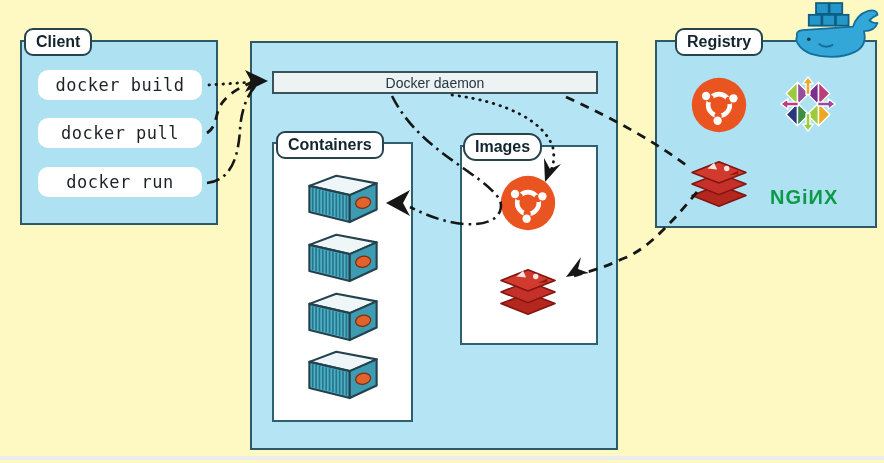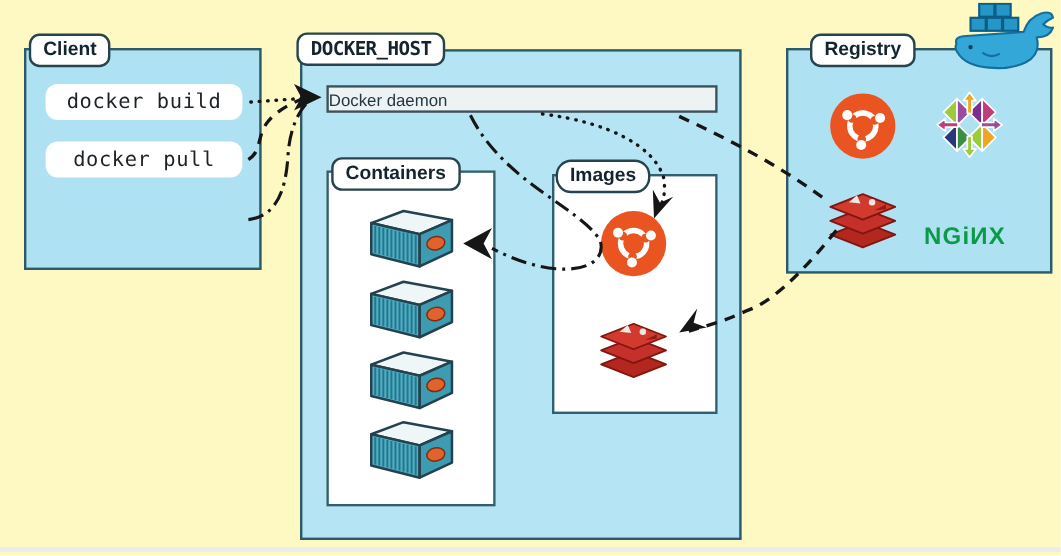--- a/index.html
+++ b/index.html
@@ -8,21 +8,21 @@
   .bigbox{position:absolute;border:2px solid #2e5a68;background:#aee1f2;box-sizing:border-box;}
   .whitebox{position:absolute;border:2px solid #2e6070;background:#ffffff;box-sizing:border-box;}
   .chip{position:absolute;background:#ffffff;border:2px solid #27444e;border-radius:9px;
         padding:2px 10px;font-size:16px;font-weight:bold;color:#13242e;line-height:20px;z-index:6;
         white-space:nowrap;}
   .chip.mono{font-family:"DejaVu Sans Mono","Liberation Mono",monospace;font-size:16px;letter-spacing:-0.5px;}
   .pill{position:absolute;left:38px;width:164px;height:30px;background:#ffffff;border-radius:10px;
         display:flex;align-items:center;justify-content:center;z-index:4;
         font-family:"DejaVu Sans Mono","Liberation Mono",monospace;font-size:17px;color:#1d2226;letter-spacing:0.5px;}
   .daemonbar{position:absolute;left:272px;top:71px;width:326px;height:23px;background:#edf2f3;
-        border:2px solid #3a525c;box-sizing:border-box;display:flex;align-items:center;justify-content:flex-start;
+        border:2px solid #3a525c;box-sizing:border-box;display:flex;align-items:center;justify-content:center;
         font-size:14px;color:#243640;z-index:4;}
   .icon{position:absolute;z-index:5;}
   .nginx{position:absolute;z-index:5;font-weight:bold;font-size:20px;color:#0d9a48;letter-spacing:1px;}
   #arrows{position:absolute;left:0;top:0;z-index:7;pointer-events:none;}
   #bottom-shade{position:absolute;left:0;top:456px;width:884px;height:4px;background:#ececec;z-index:0;}
 </style>
 </head>
 <body>
 
 <div id="stage">
@@ -102,23 +102,23 @@
       </symbol>
     </defs>
   </svg>
 
   <div id="bottom-shade"></div>
 
   <div class="bigbox" style="left:20px;top:40px;width:198px;height:185px;"></div>
   <div class="chip" style="left:24px;top:28px;">Client</div>
   <div class="pill" style="top:118px;">docker pull</div>
   <div class="pill" style="top:70px;">docker build</div>
+  <div class="pill" style="top:167px;">docker run</div>
 
   <div class="bigbox" style="left:250px;top:41px;width:368px;height:409px;background:#b5e5f4;"></div>
-  <div class="chip mono" style="left:247px;top:27px;">DOCKER_HOST</div>
   <div class="daemonbar">
     <span>Docker daemon</span>
   </div>
 
   <div class="whitebox" style="left:272px;top:142px;width:141px;height:280px;"></div>
   <div class="chip" style="left:276px;top:131px;text-align:right;">Containers</div>
   <svg class="icon" style="left:306px;top:171px;" width="74" height="55">
       <use href="#sym-container"></use>
     </svg>
   <svg class="icon" style="left:306px;top:230px;" width="74" height="55">

